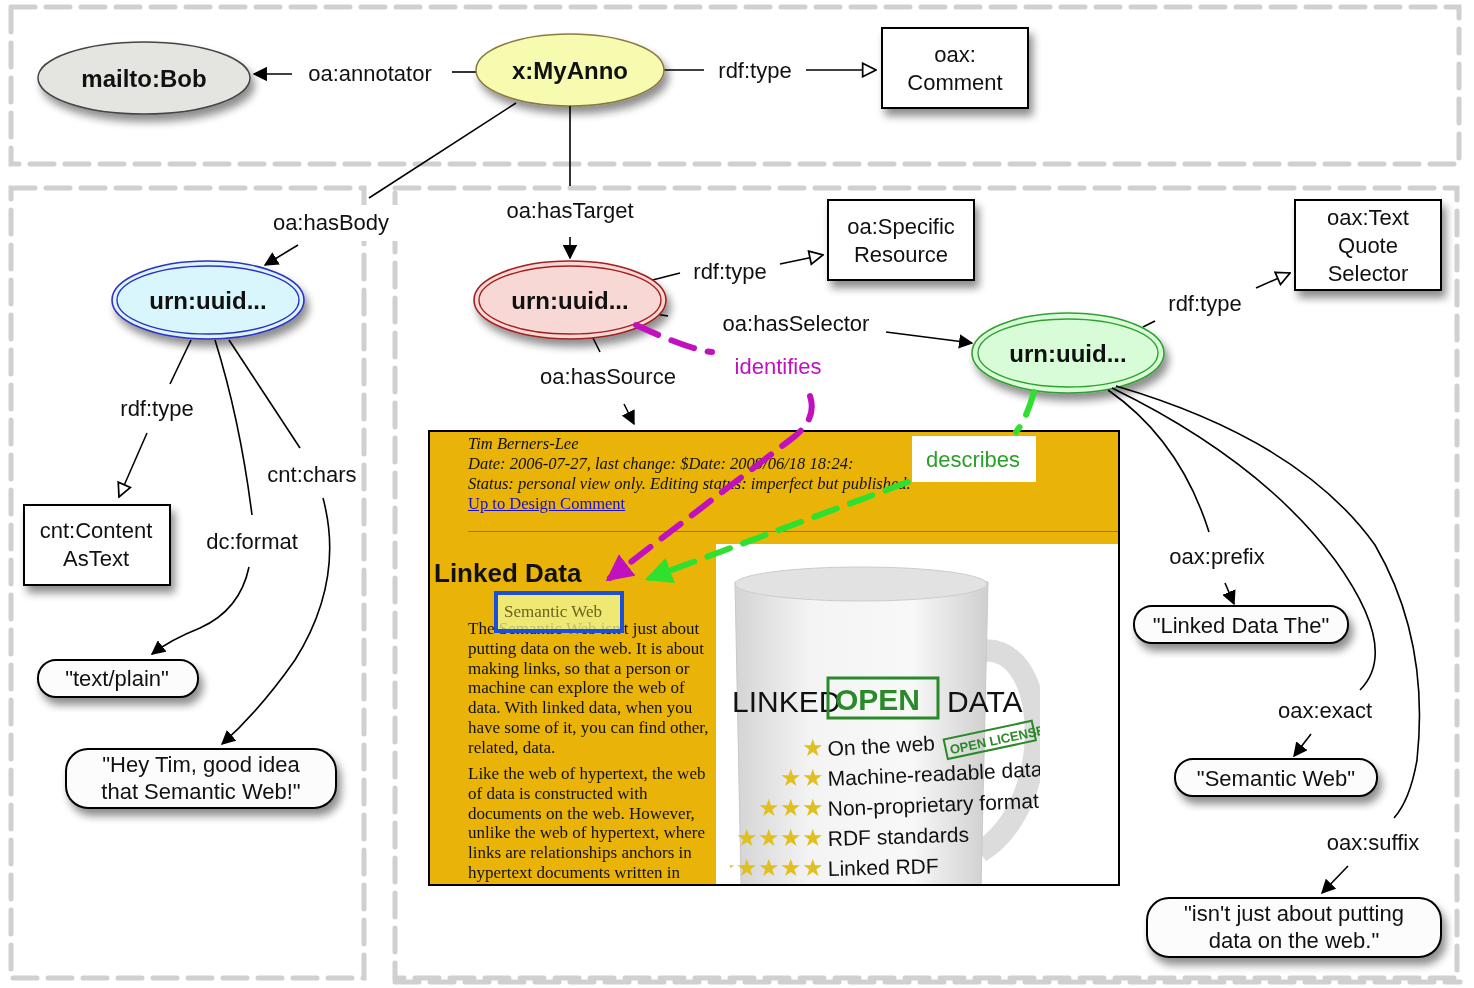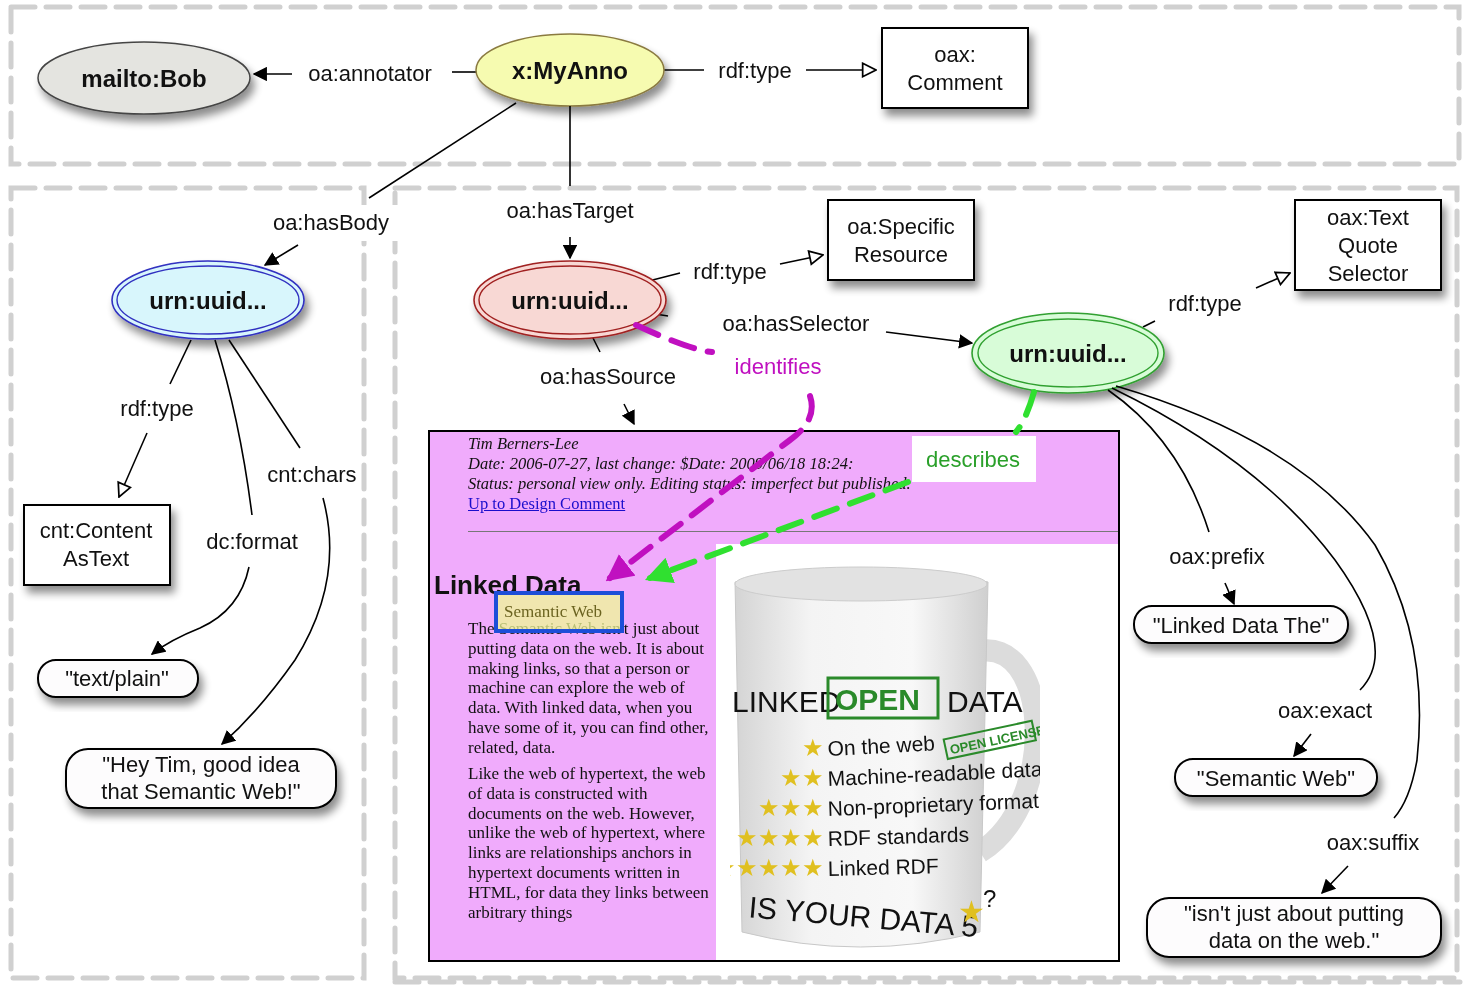--- a/index.html
+++ b/index.html
@@ -3,27 +3,27 @@
 <meta charset="utf-8">
 <style>
   html, body { margin: 0; padding: 0; background: #ffffff; }
   body { width: 1474px; height: 988px; position: relative; overflow: hidden;
          font-family: "Liberation Sans", sans-serif; }
   #stage { position: absolute; left: 0; top: 0; width: 1474px; height: 988px; }
   svg text { font-family: "Liberation Sans", sans-serif; }
   .lbl { font-size: 22px; fill: #111; }
   .nodeb { font-size: 24px; font-weight: bold; fill: #111; }
   .boxt { font-size: 22px; fill: #111; }
-  .doc { position: absolute; left: 428px; top: 430px; width: 692px; height: 532px;
-         background: #f0abfc; border: 2px solid #000; box-sizing: border-box; overflow: hidden; }
+  .doc { position: absolute; left: 428px; top: 430px; width: 692px; height: 456px;
+         background: #eab308; border: 2px solid #000; box-sizing: border-box; overflow: hidden; }
   .doc .hdr { position: absolute; left: 38px; top: 2px; font-family: "Liberation Serif", serif;
          font-style: italic; font-size: 16.5px; line-height: 20px; color: #111; white-space: nowrap; }
   .doc .hdr a { font-style: normal; color: #1a0dcc; text-decoration: underline; display: block; }
   .doc .rule { position: absolute; left: 38px; right: 0; top: 99px; height: 0; border-top: 1.5px solid #777; }
-  .doc .h1 { position: absolute; left: 4px; top: 138px; font-family: "Liberation Sans", sans-serif;
+  .doc .h1 { position: absolute; left: 4px; top: 126px; font-family: "Liberation Sans", sans-serif;
          font-weight: bold; font-size: 26px; color: #111; }
   .doc .para { position: absolute; left: 38px; width: 250px; font-family: "Liberation Serif", serif;
          font-size: 17px; line-height: 19.8px; color: #111; }
   .doc .p1 { top: 175px; margin-top: 12px; }
   .doc .p2 { top: 332px; }
   .doc .hl { position: absolute; left: 64px; top: 159px; width: 130px; height: 42px;
          background: rgba(240,250,150,0.75); border: 4px solid #1d4ed8; box-sizing: border-box; }
   .doc .hl span { position: absolute; left: 6px; top: 7px; font-family: "Liberation Serif", serif; font-size: 17px; color: #6b6320; white-space: nowrap; }
   .doc .white-area { position: absolute; left: 286px; top: 112px; right: 0; bottom: 0; background: #fff; }
   .mug { position: absolute; left: 300px; top: 130px; width: 310px; height: 395px; }

